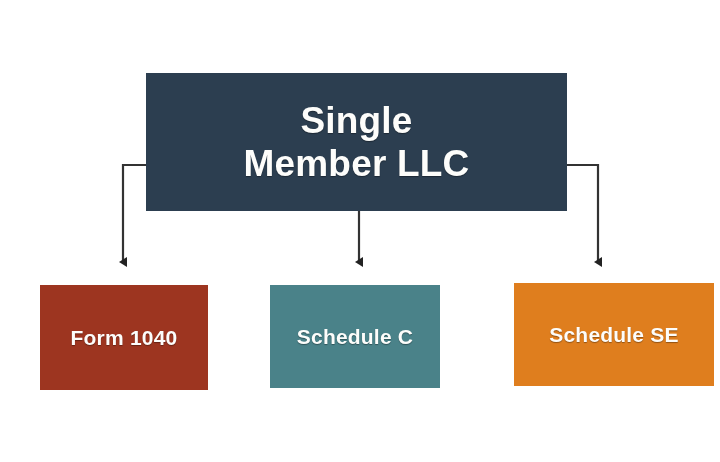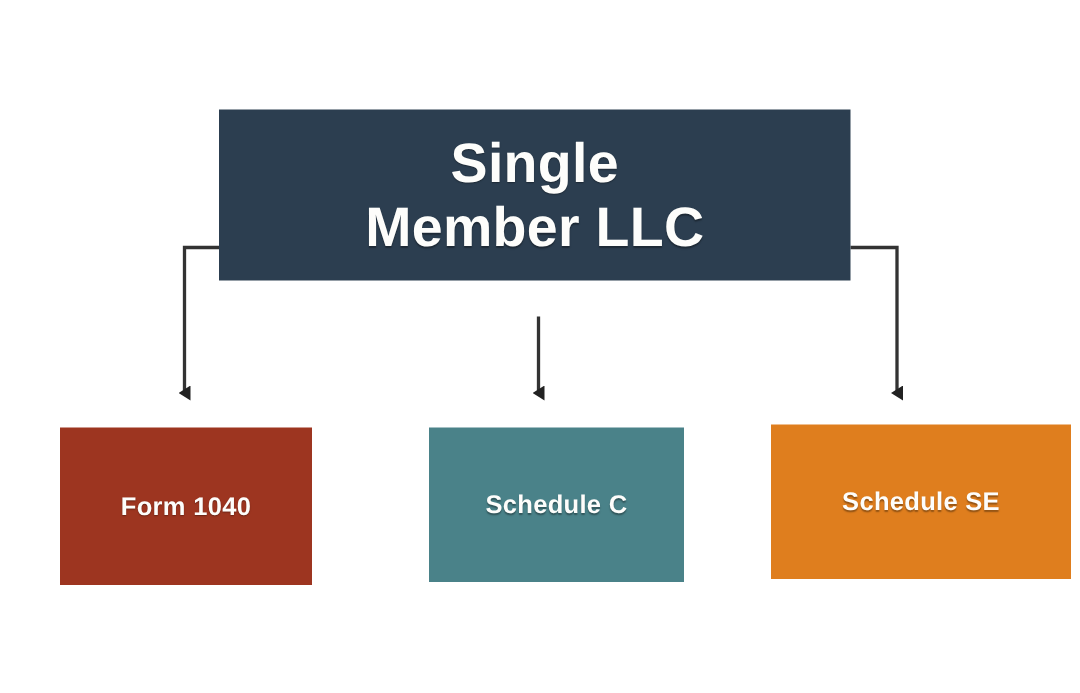--- a/index.html
+++ b/index.html
@@ -35,45 +35,45 @@
     text-align: center;
     box-sizing: border-box;
     color: #fdfdfb;
     text-shadow: 0 1px 1px rgba(0,0,0,0.35);
     letter-spacing: 0.2px;
   }
   .node-parent {
     left: 146px;
     top: 73px;
     width: 421px;
-    height: 114px;
+    height: 138px;
     background: #2c3e50;
     font-size: 37px;
     font-weight: bold;
     line-height: 1.17;
     padding: 0 4px;
   }
   .node-parent .node-label {
     display: block;
     white-space: pre-line;
   }
   .node-child {
-    font-size: 17px;
+    font-size: 21px;
     font-weight: bold;
     padding: 0 8px;
   }
   .node-form1040 {
     left: 40px;
     top: 285px;
     width: 168px;
     height: 105px;
     background: #9d3520;
   }
   .node-schedulec {
-    left: 286px;
+    left: 270px;
     top: 285px;
     width: 170px;
     height: 103px;
     background: #4a8289;
   }
   .node-schedulese {
     left: 514px;
     top: 283px;
     width: 200px;
     height: 103px;

